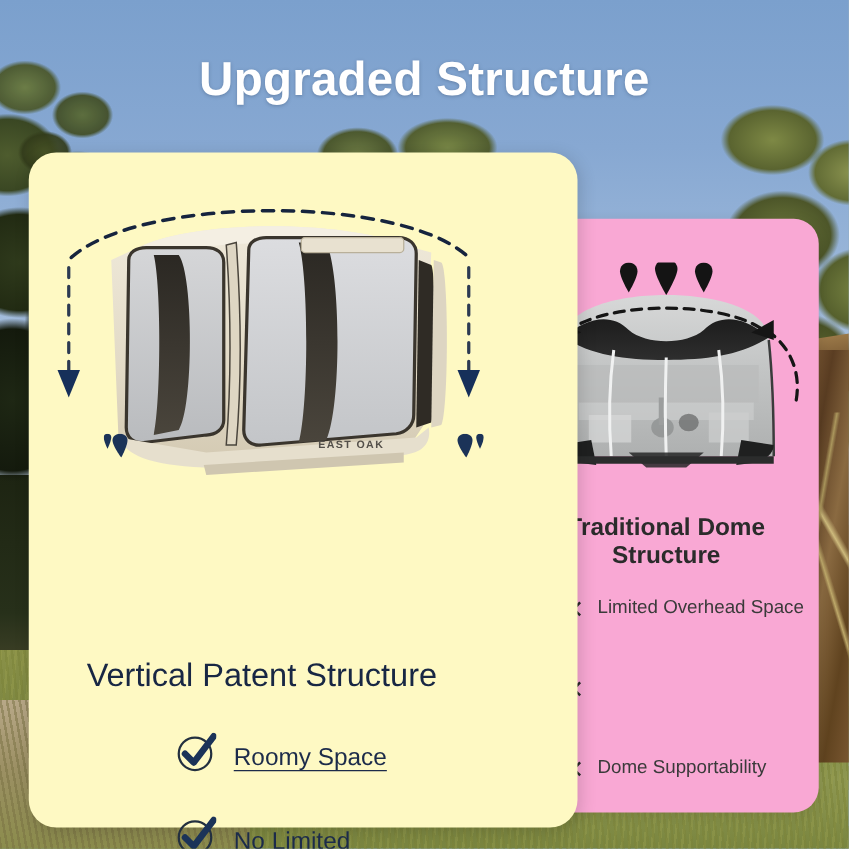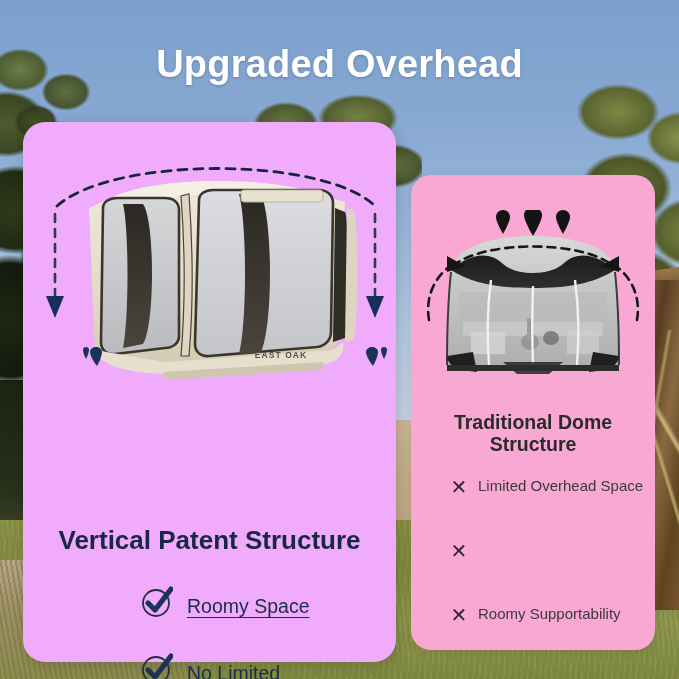--- a/index.html
+++ b/index.html
@@ -98,38 +98,38 @@
     text-shadow:0 1px 3px rgba(40,60,90,.35);
   }
 
   
   .card-right{
     position:absolute;left:411px;top:175px;width:244px;height:475px;
     background:#f9a8d4;border-radius:20px;
     box-shadow:0 2px 10px rgba(0,0,0,.10);
   }
   .card-left{
-    position:absolute;left:23px;top:122px;width:373px;height:540px;
-    background:#f0abfc;border-radius:22px;
+    position:absolute;left:23px;top:122px;width:439px;height:540px;
+    background:#fef9c3;border-radius:22px;
     box-shadow:2px 3px 14px rgba(0,0,0,.16);
   }
 
   
   .tent-wrap{position:absolute;left:0;top:28px;width:373px;height:250px;}
   .brand{
     position:absolute;left:222px;top:200px;width:72px;text-align:center;
     font-size:8.5px;letter-spacing:1.1px;color:#54504a;font-weight:600;
   }
   .drop-l{position:absolute;left:60px;top:197px;}
   .drop-r{position:absolute;left:338px;top:197px;}
 
   
   .lheading{
     position:absolute;left:0;top:403px;width:373px;text-align:center;
-    font-size:26px;font-weight:bold;color:#182744;
+    font-size:26px;font-weight:normal;color:#182744;
   }
   .lfeatures{position:absolute;left:118px;top:462px;width:260px;}
   .lrow{display:flex;align-items:flex-end;height:34px;margin-bottom:33px;}
   .check-ic{width:32px;height:32px;flex:0 0 32px;margin-right:14px;}
   .lrow span{
     font-size:19.5px;color:#1c2b4a;text-decoration:underline;
     text-underline-offset:4px;text-decoration-thickness:1px;
   }
 
   
@@ -160,21 +160,21 @@
   <div class="grass-left"></div>
   <div class="tree-left"></div>
   <div class="tree-left2"></div>
   <div class="tree-mid"></div>
   <div class="tree-right"></div>
   <div class="fence-top"></div>
   <div class="fence"></div>
   <div class="grass-stalks"></div>
 </div>
 
-<div class="title">Upgraded Overhead</div>
+<div class="title">Upgraded Structure</div>
 
 <div class="card-right">
 
   <div class="dome-wrap">
     <svg width="232" height="185" viewBox="0 0 232 185">
       <defs>
         <linearGradient id="domeMesh" x1="0" y1="0" x2="0" y2="1">
           <stop offset="0%" stop-color="#d7d8d8"></stop>
           <stop offset="45%" stop-color="#c3c5c5"></stop>
           <stop offset="100%" stop-color="#aeb0b0"></stop>
@@ -237,21 +237,21 @@
   <div class="rfeatures">
     <div class="rrow">
       <div class="x-ic">✕</div>
       <span>Limited Overhead Space</span>
     </div>
     <div class="rrow">
       <div class="x-ic">✕</div>
     </div>
     <div class="rrow">
       <div class="x-ic">✕</div>
-      <span>Roomy Supportability</span>
+      <span>Dome Supportability</span>
     </div>
   </div>
 </div>
 
 <div class="card-left">
 
   <div class="tent-wrap">
     <svg width="373" height="250" viewBox="0 0 373 250">
       <defs>
         <linearGradient id="canopy" x1="0" y1="0" x2="0" y2="1">

